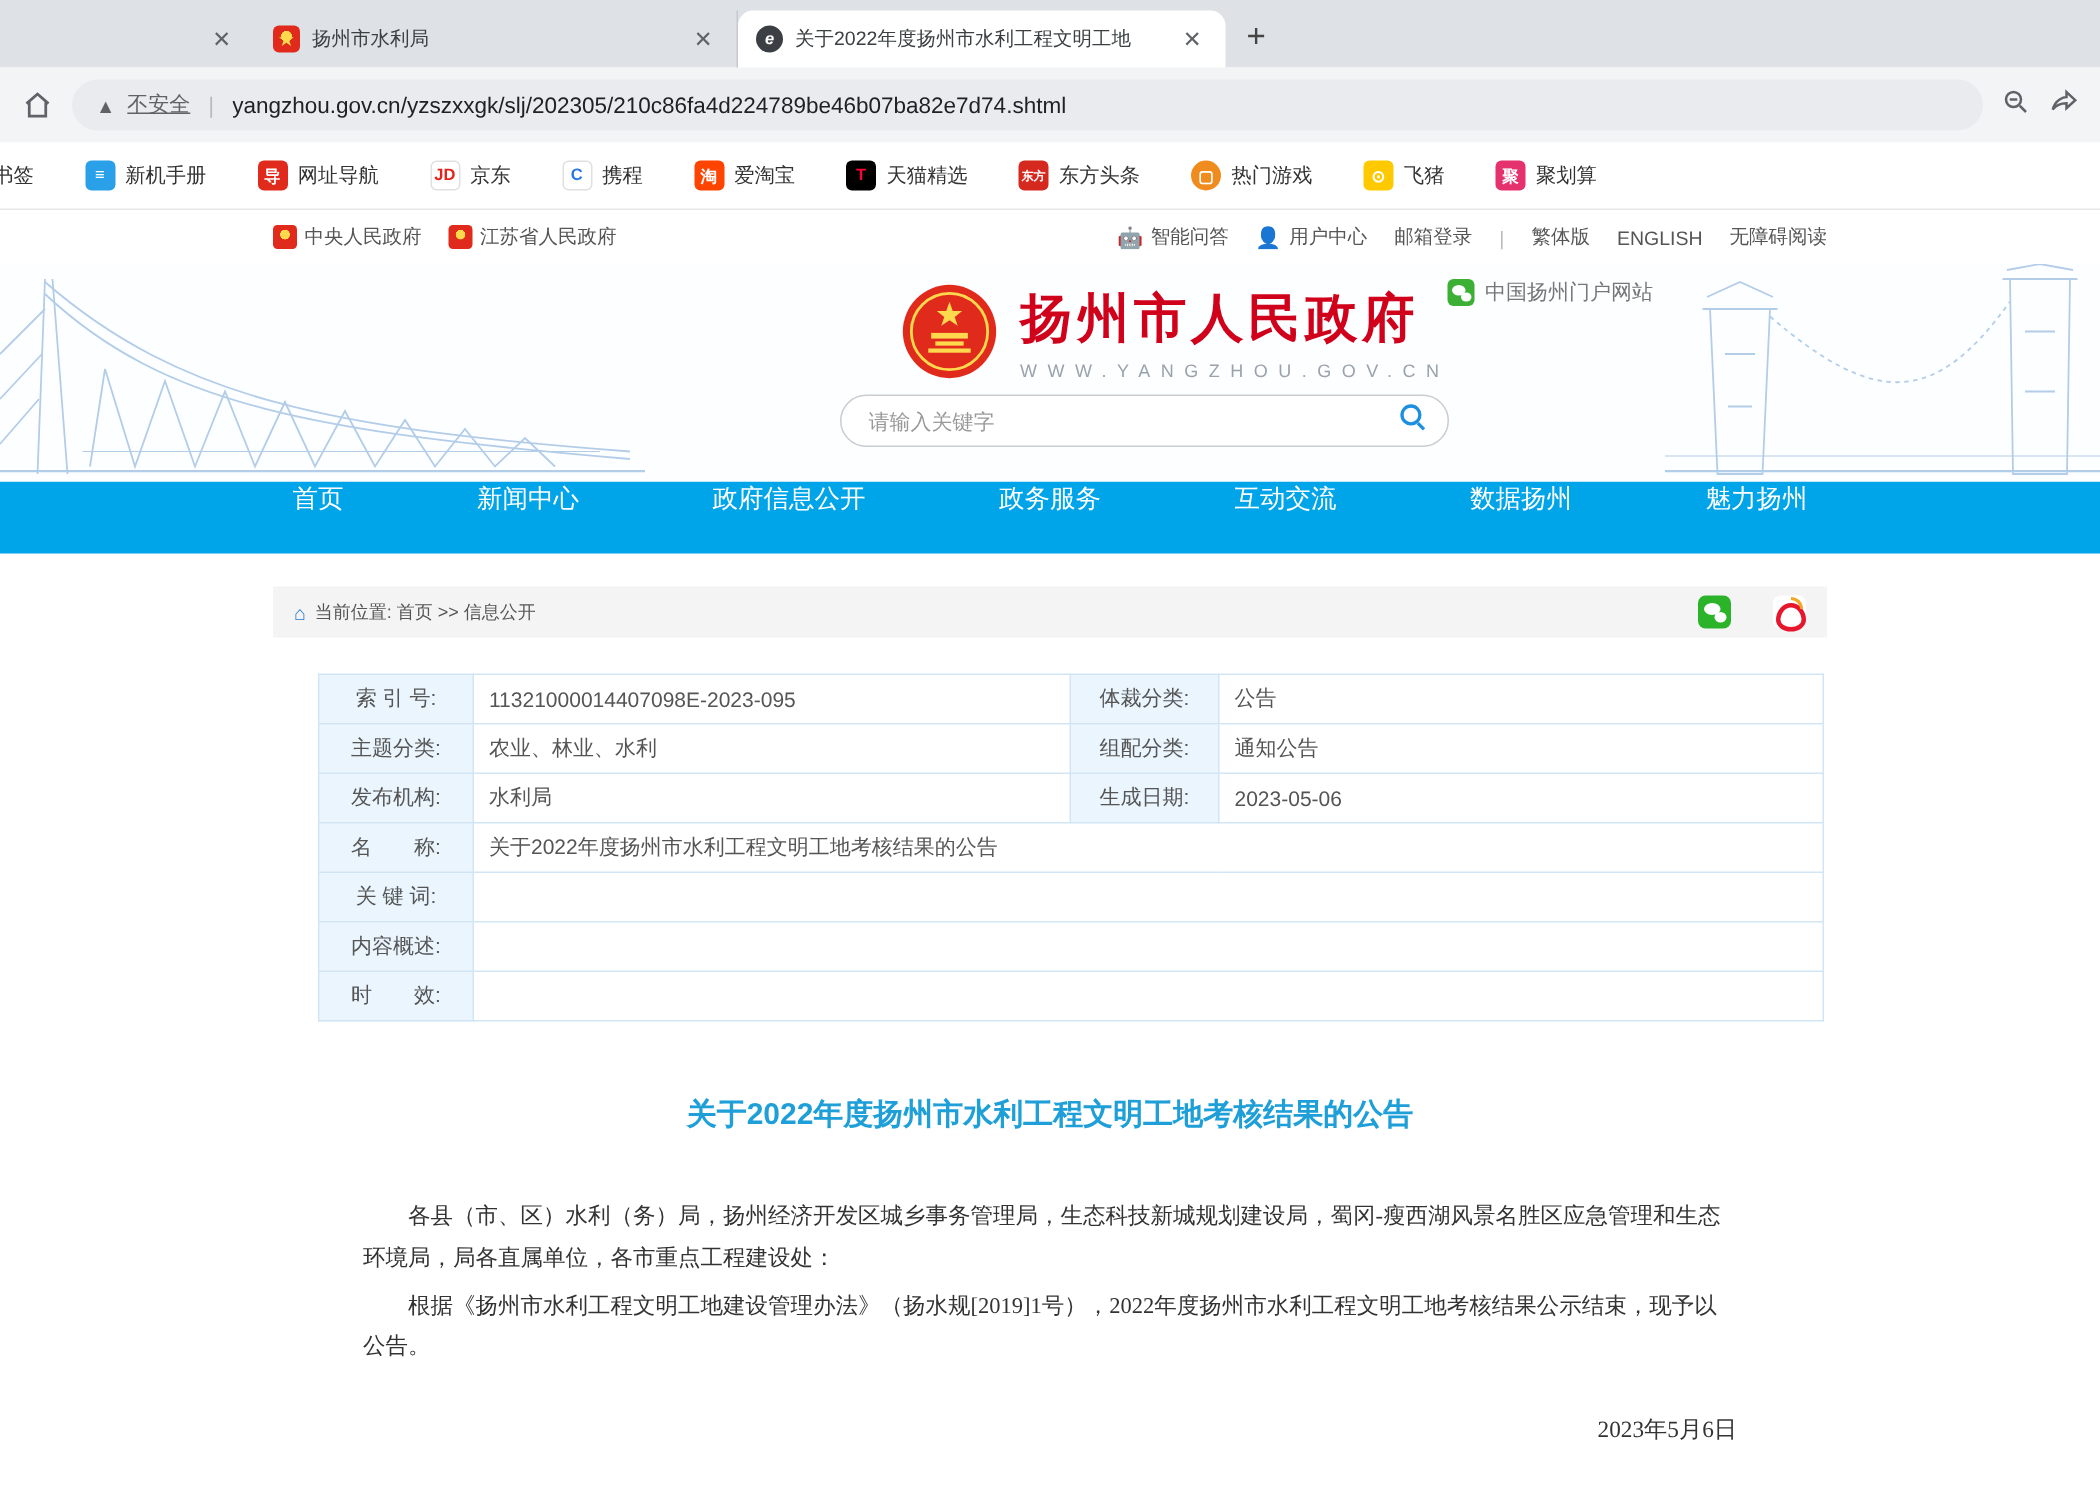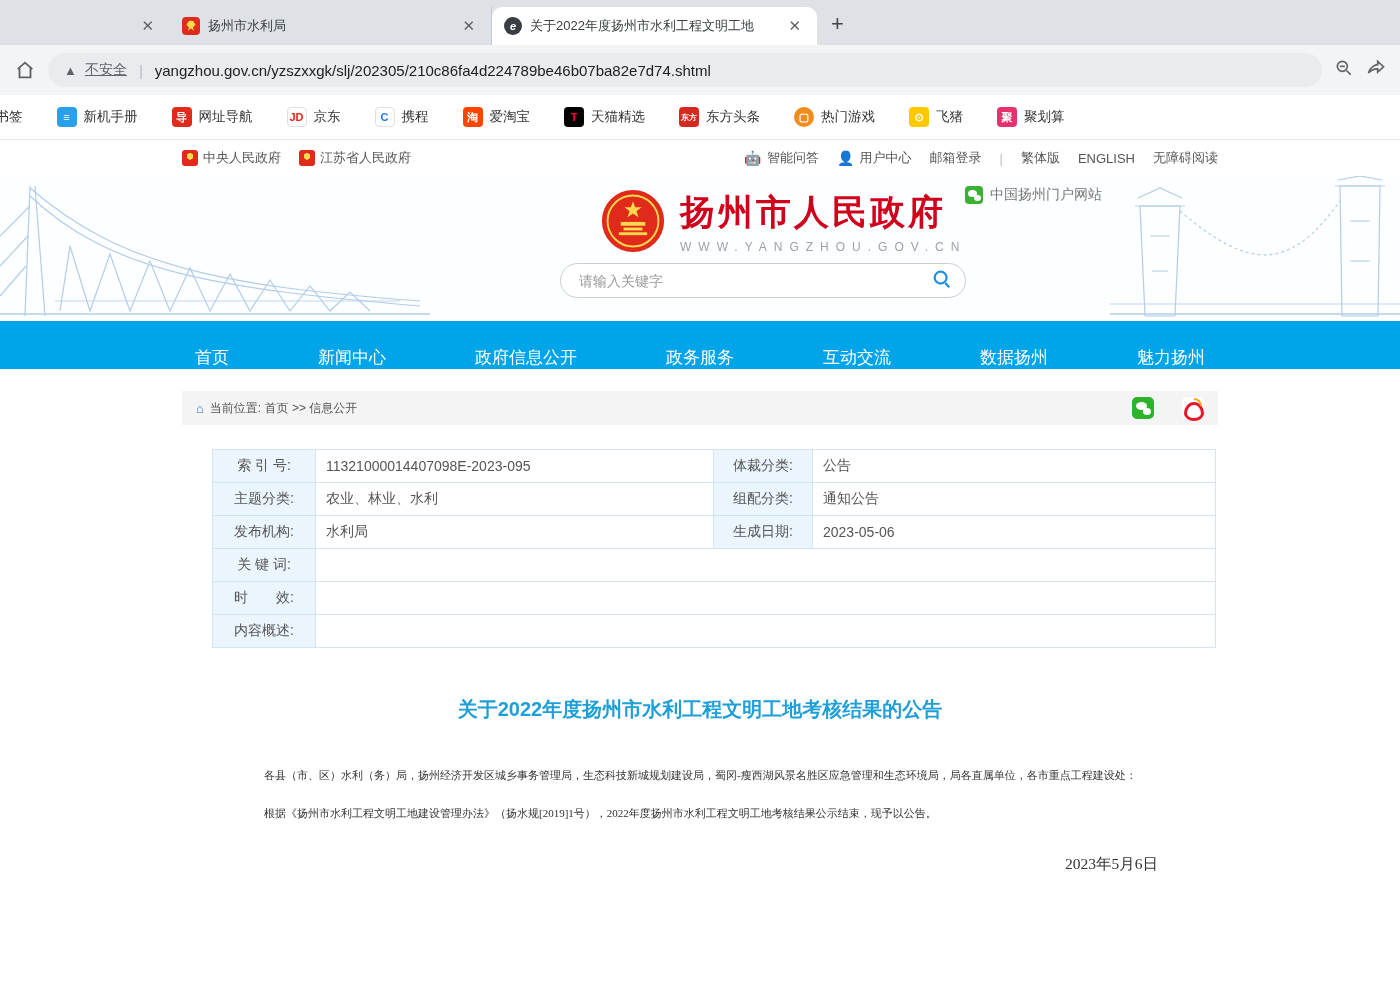--- a/index.html
+++ b/index.html
@@ -69,21 +69,21 @@
   .search-wrap { position:absolute; left:560px; top:87px; width:406px; height:35px;
     border:1px solid #c9cdd2; border-radius:18px; background:#fff; display:flex; align-items:center;
     padding:0 12px 0 18px;gap:11px; }
   .search-input { flex:1; border:none; outline:none; font-size:14px; color:#333; background:transparent; }
   .search-input::placeholder { color:#999; }
   .search-btn { cursor:pointer; }
 
   
   .main-nav { height:48px; background:#00a4e8; }
   .nav-inner { width:1010px; margin:0 auto; height:100%; display:flex;
-    align-items:flex-end; justify-content:space-between; }
+    align-items:flex-start; justify-content:space-between; }
   .nav-item { color:#fff; font-size:17px; cursor:pointer; }
 
   
   .content { width:1036px; margin:22px auto 0; }
   .breadcrumb-bar { height:34px; background:#f4f4f4; display:flex; align-items:center;
     padding:0 14px; font-size:12px; color:#555; }
   .crumb-home { color:#2878c8; margin-right:6px; font-size:13px; }
   .crumb-share { margin-left:auto; display:flex; gap:28px; align-items:center; }
   .share-wechat { width:22px; height:22px; background:#2bb32a; border-radius:5px; position:relative; cursor:pointer; }
   .share-wechat::before { content:""; position:absolute; left:4px; top:5px; width:11px; height:8px; background:#fff; border-radius:50%; }
@@ -96,23 +96,23 @@
 
   table.meta { border-collapse:collapse; width:1003px; margin:24px 0 0 30px;
     font-size:14px; table-layout:fixed; }
   table.meta td { border:1px solid #d2e5f4; height:33px; padding:0 10px; color:#555; }
   td.lbl { background:#eaf5fd; color:#4f6b8f; text-align:center; white-space:pre; }
   td.val { background:#fff; }
 
   .article { padding:0 60px; color:#333; font-family:"Liberation Serif", serif; }
   .article-title { text-align:center; font-size:20px; font-weight:bold; color:#1e9fd8;
     margin-top:48px; font-family:"Liberation Sans", sans-serif; }
-  .article p { font-size:11px; line-height:1.85; text-indent:2em; }
+  .article p { font-size:15px; line-height:1.85; text-indent:2em; }
   .p1 { margin-top:42px; }
-  .p2 { margin-top:18px; }
+  .p2 { margin-top:4px; }
   .article-date { text-align:right; font-size:15.5px; margin-top:30px; }
 </style>
 </head>
 <body>
 
 <div class="tab-bar">
   <div class="tab partial">
     <span class="tab-close">✕</span>
   </div>
   <div class="tab inactive">
@@ -323,29 +323,33 @@
       <td class="lbl">组配分类:</td>
       <td class="val">通知公告</td>
     </tr>
     <tr>
       <td class="lbl">发布机构:</td>
       <td class="val">水利局</td>
       <td class="lbl">生成日期:</td>
       <td class="val">2023-05-06</td>
     </tr>
     <tr>
+      <td class="lbl">名　　称:</td>
+      <td class="val" colspan="3">关于2022年度扬州市水利工程文明工地考核结果的公告</td>
+    </tr>
+    <tr>
       <td class="lbl">关 键 词:</td>
       <td class="val" colspan="3"></td>
     </tr>
     <tr>
+      <td class="lbl">内容概述:</td>
+      <td class="val" colspan="3"></td>
+    </tr>
+    <tr>
       <td class="lbl">时　　效:</td>
-      <td class="val" colspan="3"></td>
-    </tr>
-    <tr>
-      <td class="lbl">内容概述:</td>
       <td class="val" colspan="3"></td>
     </tr>
   </tbody>
     </table>
 
   <div class="article">
     <div class="article-title">关于2022年度扬州市水利工程文明工地考核结果的公告</div>
     <p class="p1">各县（市、区）水利（务）局，扬州经济开发区城乡事务管理局，生态科技新城规划建设局，蜀冈-瘦西湖风景名胜区应急管理和生态环境局，局各直属单位，各市重点工程建设处：</p>
     <p class="p2">根据《扬州市水利工程文明工地建设管理办法》（扬水规[2019]1号），2022年度扬州市水利工程文明工地考核结果公示结束，现予以公告。</p>
     <div class="article-date">2023年5月6日</div>

